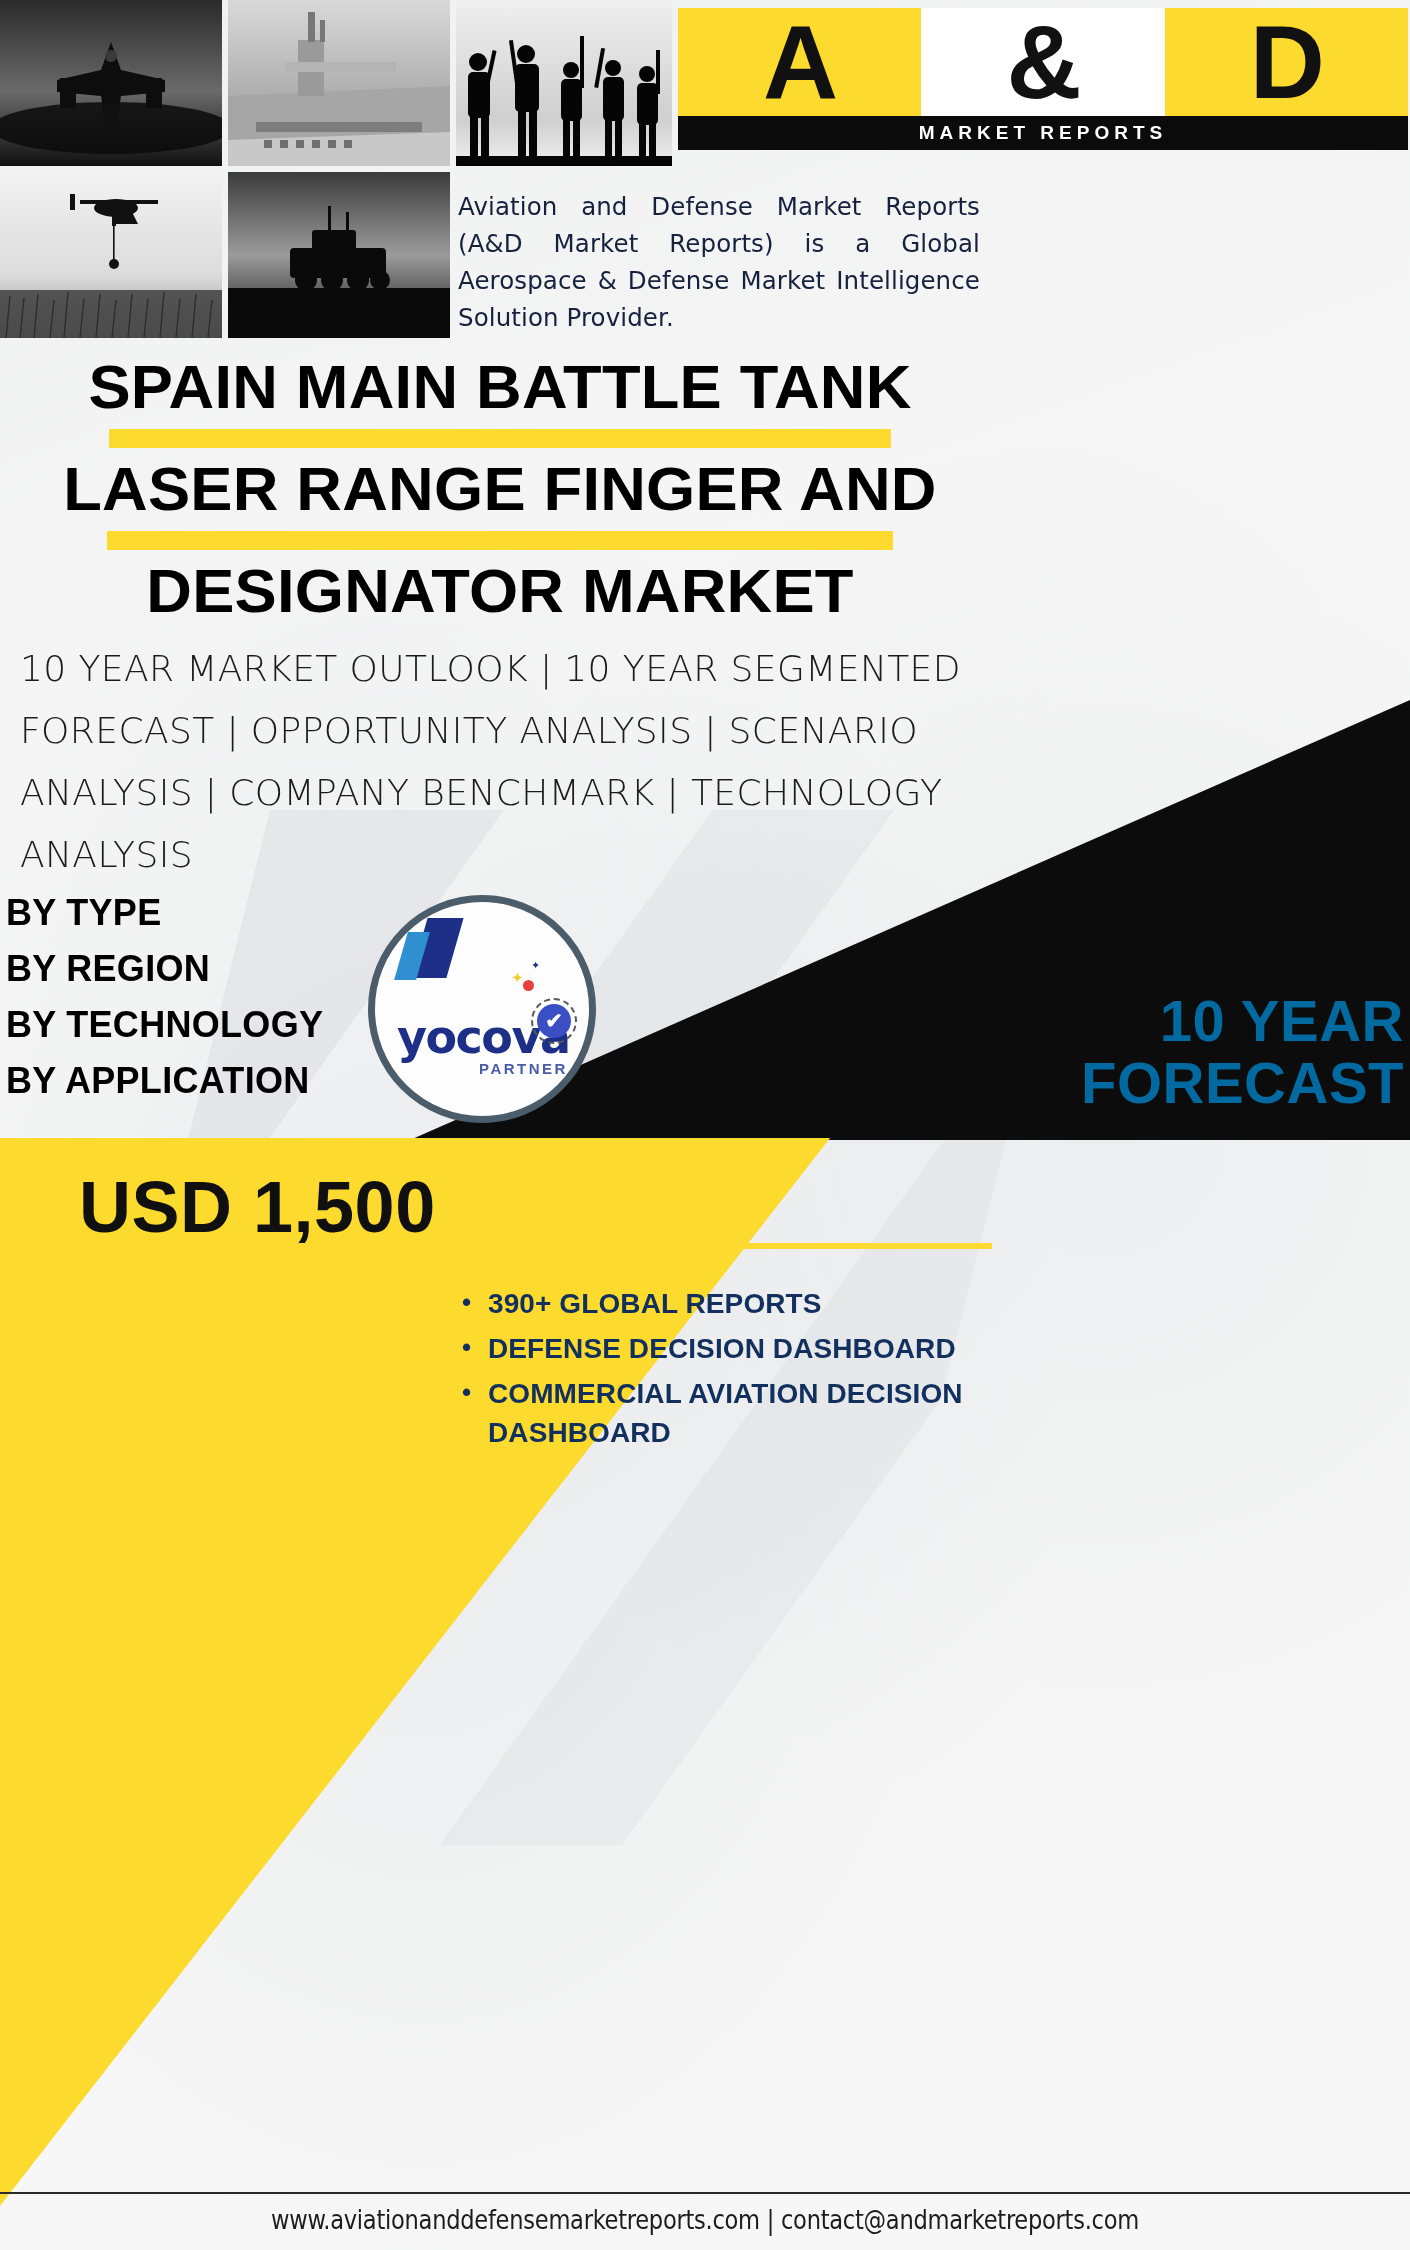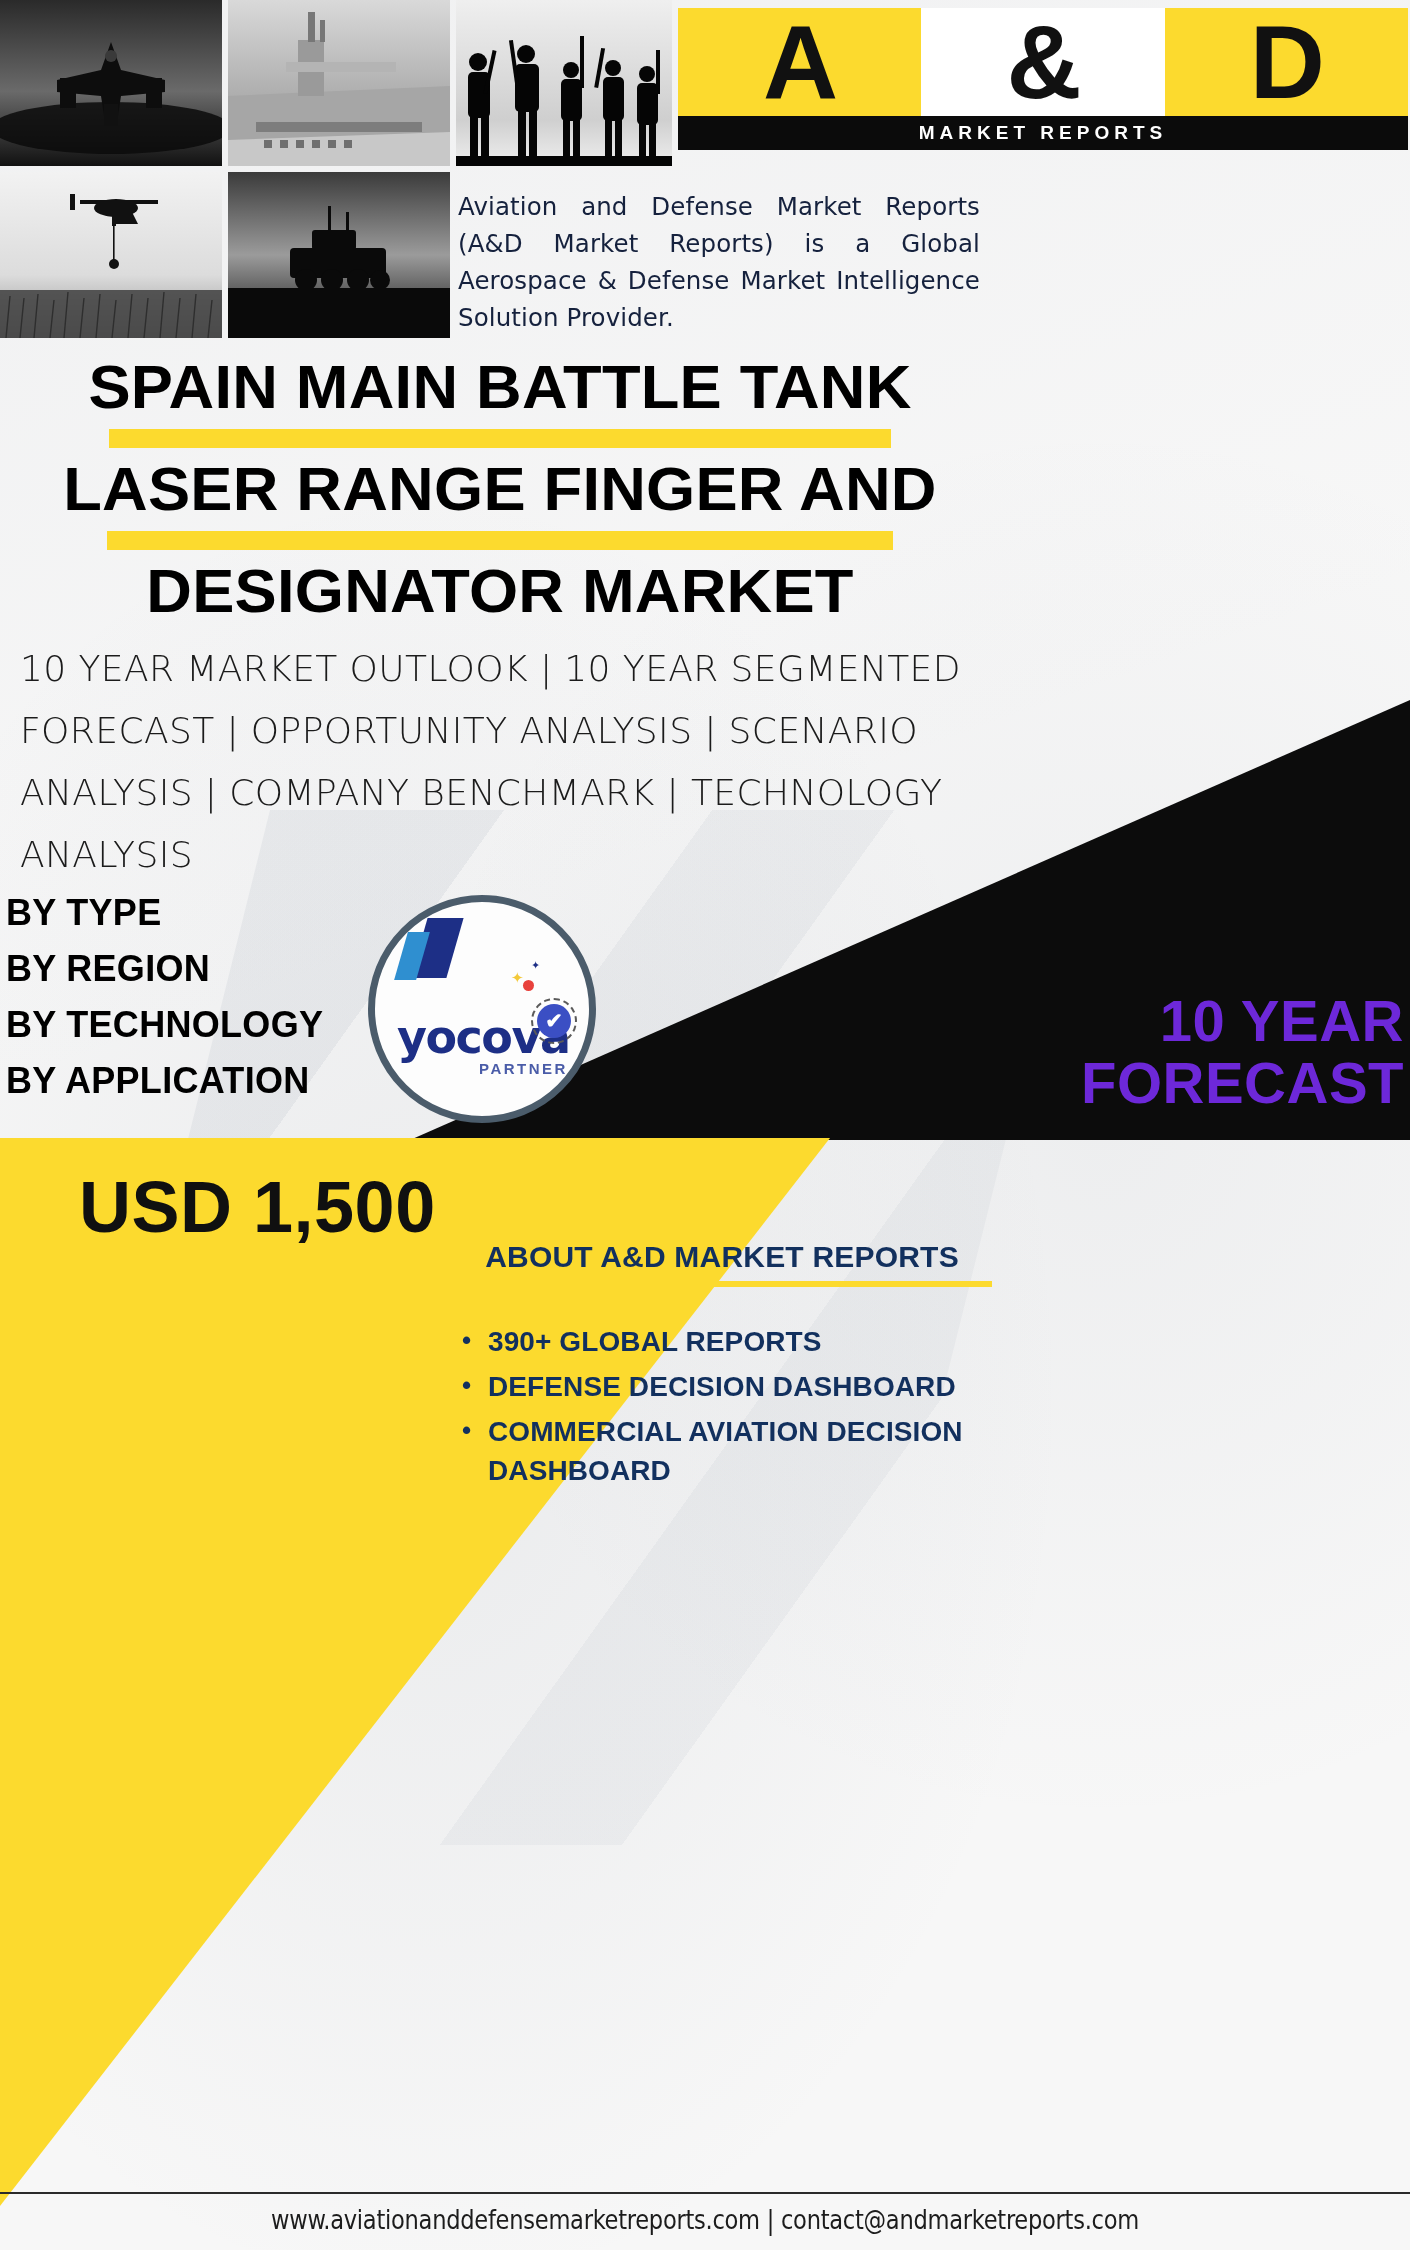--- a/index.html
+++ b/index.html
@@ -87,21 +87,21 @@
 
   
   .wedge-black {
     position: absolute; right: 0; top: 700px; width: 1000px; height: 440px;
     background: #0c0c0c;
     clip-path: polygon(100% 0, 100% 100%, 0 100%);
   }
   .wedge-black-label {
     position: absolute; right: 0; top: 990px; width: 410px;
     text-align: right; padding-right: 6px;
-    color: #6d28d9; font-weight: 700; font-size: 58px; line-height: 62px;
+    color: #0369a1; font-weight: 700; font-size: 58px; line-height: 62px;
     letter-spacing: 0.5px;
   }
 
   
   .bylist { position: absolute; left: 6px; top: 885px; }
   .bylist div {
     font-weight: 700; font-size: 36px; line-height: 56px; color: #000;
     letter-spacing: 0.3px;
   }
 
@@ -374,21 +374,20 @@
     <div class="yo-seal">
       <div class="ring"></div>
       <div class="disc">✔</div>
     </div>
   </div>
 
   <div class="wedge-yellow"></div>
   <div class="price">USD 1,500</div>
 
   <div class="about">
-    <div class="about-title">ABOUT A&amp;D MARKET REPORTS</div>
     <div class="about-underline"></div>
     <ul>
       <li>390+ GLOBAL REPORTS</li>
       <li>DEFENSE DECISION DASHBOARD</li>
       <li>COMMERCIAL AVIATION DECISION DASHBOARD</li>
     </ul>
   </div>
 
   <div class="footer-rule"></div>
   <div class="footer">www.aviationanddefensemarketreports.com | contact@andmarketreports.com</div>

